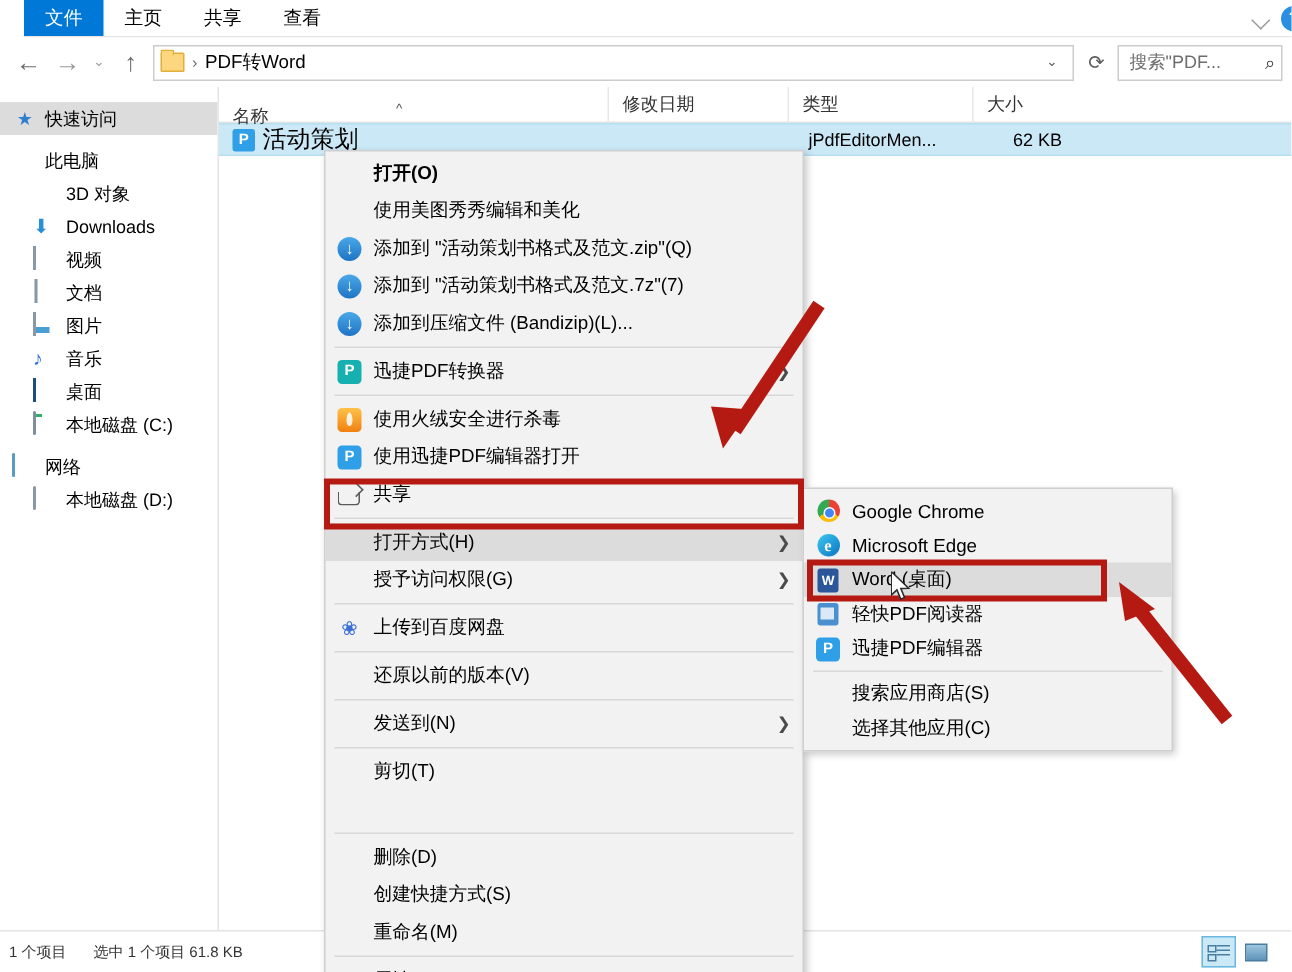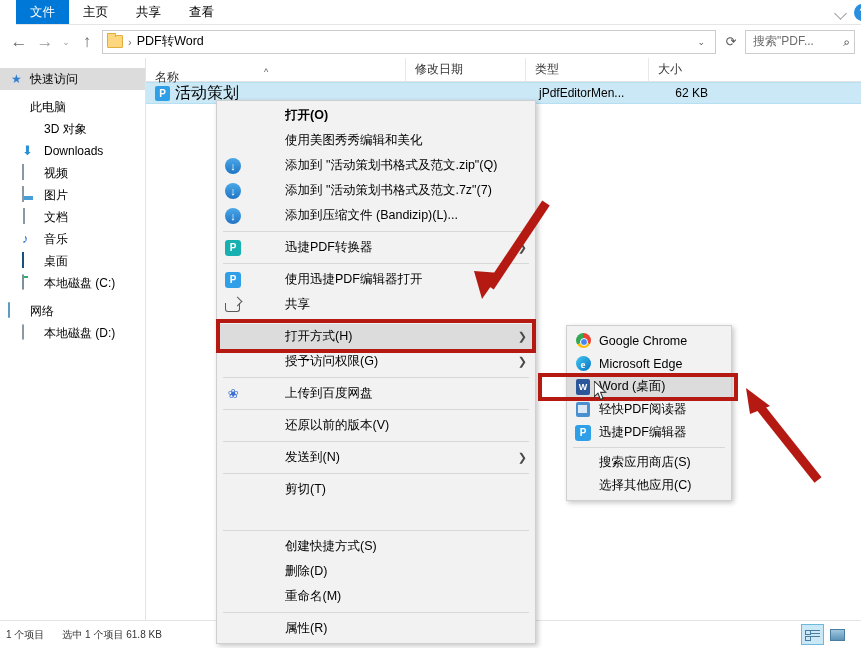--- a/index.html
+++ b/index.html
@@ -146,21 +146,21 @@
 
   
   .ctx {
     position:absolute; left:216px; top:100px; width:320px;
     background:#f2f2f2; border:1px solid #cfcfcf;
     box-shadow:2px 2px 5px rgba(0,0,0,0.22);
     padding:2px 0; z-index:40;
   }
   .mi {
     height:25px; display:flex; align-items:center; padding:0 8px 0 6px;
-    font-size:12.5px; color:#000; white-space:nowrap; position:relative;gap:36px;
+    font-size:12.5px; color:#000; white-space:nowrap; position:relative;
   }
   .mi.bold { font-weight:bold; }
   .mi.hl { background:#dcdcdc; }
   .mi-ico { width:20px; height:18px; flex:none; margin-right:6px; display:flex; align-items:center; justify-content:center; }
   .mi-label { flex:1; overflow:hidden; text-overflow:ellipsis; }
   .mi-arrow { color:#4a4a4a; font-size:11px; padding-left:6px; }
   .sep { height:1px; background:#d8d8d8; margin:3px 6px; }
 
   .sq-blue {
     width:16px; height:16px; border-radius:50%;
@@ -172,21 +172,21 @@
   .p-blue { width:16px;height:16px;border-radius:3px;background:#2f9fe8;color:#fff;font-size:10px;font-weight:bold;display:flex;align-items:center;justify-content:center; }
   .flame { width:16px;height:16px;border-radius:3px;background:linear-gradient(#ffc24a,#f08010);position:relative; }
   .flame::after{content:"";position:absolute;left:6px;top:3px;width:4px;height:9px;background:#fff;border-radius:50% 50% 50% 50%/60% 60% 40% 40%;opacity:.85;}
   .share-ic { width:16px;height:14px;position:relative; }
   .share-ic::before{content:"";position:absolute;left:0;bottom:0;width:13px;height:8px;border:1.4px solid #5a5a5a;border-top:none;border-radius:0 0 3px 3px;}
   .share-ic::after{content:"";position:absolute;left:9px;top:0px;width:6px;height:6px;border-top:1.4px solid #5a5a5a;border-right:1.4px solid #5a5a5a;transform:rotate(45deg);}
   .baidu-ic { width:16px;height:14px;color:#3b6fd4;font-size:13px;line-height:14px;text-align:center;font-weight:bold; }
 
   
   .submenu {
-    position:absolute; left:566px; top:325px; width:166px;
+    position:absolute; left:535px; top:325px; width:247px;
     background:#f2f2f2; border:1px solid #cfcfcf;
     box-shadow:2px 2px 5px rgba(0,0,0,0.22);
     padding:3px 0; z-index:50;
   }
   .smi { height:23px; display:flex; align-items:center; padding:0 10px 0 7px; font-size:12.5px; color:#000; white-space:nowrap; }
   .smi.hl { background:#dcdcdc; }
   .smi-ico { width:18px; height:17px; flex:none; margin-right:7px; display:flex; align-items:center; justify-content:center; }
   .smi.noico { padding-left:32px; }
   .ic-chrome { width:15px;height:15px;border-radius:50%;background:conic-gradient(#ea4335 0 33%,#fbbc05 33% 66%,#34a853 66% 100%);position:relative; }
   .ic-chrome::after{content:"";position:absolute;left:4.5px;top:4.5px;width:6px;height:6px;border-radius:50%;background:#4285f4;border:1px solid #fff;}
@@ -262,26 +262,26 @@
       </div>
       <div class="nav-item lvl1">
         <span class="nav-ico"><span class="ic-dl">⬇</span></span>
         <span>Downloads</span>
       </div>
       <div class="nav-item lvl1">
         <span class="nav-ico"><span class="ic-vid"></span></span>
         <span>视频</span>
       </div>
       <div class="nav-item lvl1">
+        <span class="nav-ico"><span class="ic-doc"></span></span>
+        <span>文档</span>
+      </div>
+      <div class="nav-item lvl1">
         <span class="nav-ico"><span class="ic-pic"></span></span>
         <span>图片</span>
-      </div>
-      <div class="nav-item lvl1">
-        <span class="nav-ico"><span class="ic-doc"></span></span>
-        <span>文档</span>
       </div>
       <div class="nav-item lvl1">
         <span class="nav-ico"><span class="ic-mus">♪</span></span>
         <span>音乐</span>
       </div>
       <div class="nav-item lvl1">
         <span class="nav-ico"><span class="ic-desk"></span></span>
         <span>桌面</span>
       </div>
       <div class="nav-item lvl1">
@@ -382,20 +382,26 @@
     <div class="mi">
       <span class="mi-ico">
           <span class="p-teal">P</span>
         </span>
       <span class="mi-label">迅捷PDF转换器</span>
       <span class="mi-arrow">❯</span>
     </div>
 
     <div class="sep"></div>
 
+    <div class="mi">
+      <span class="mi-ico">
+          <span class="flame"></span>
+        </span>
+      <span class="mi-label">使用火绒安全进行杀毒</span>
+    </div>
 
     <div class="mi">
       <span class="mi-ico">
           <span class="p-blue">P</span>
         </span>
       <span class="mi-label">使用迅捷PDF编辑器打开</span>
     </div>
 
     <div class="mi">
       <span class="mi-ico">
@@ -450,26 +456,26 @@
     </div>
 
     <div class="mi">
       <span class="mi-ico"></span>
     </div>
 
     <div class="sep"></div>
 
     <div class="mi">
       <span class="mi-ico"></span>
+      <span class="mi-label">删除(D)</span>
+    </div>
+
+    <div class="mi">
+      <span class="mi-ico"></span>
       <span class="mi-label">创建快捷方式(S)</span>
-    </div>
-
-    <div class="mi">
-      <span class="mi-ico"></span>
-      <span class="mi-label">删除(D)</span>
     </div>
 
     <div class="mi">
       <span class="mi-ico"></span>
       <span class="mi-label">重命名(M)</span>
     </div>
 
     <div class="sep"></div>
 
     <div class="mi">

